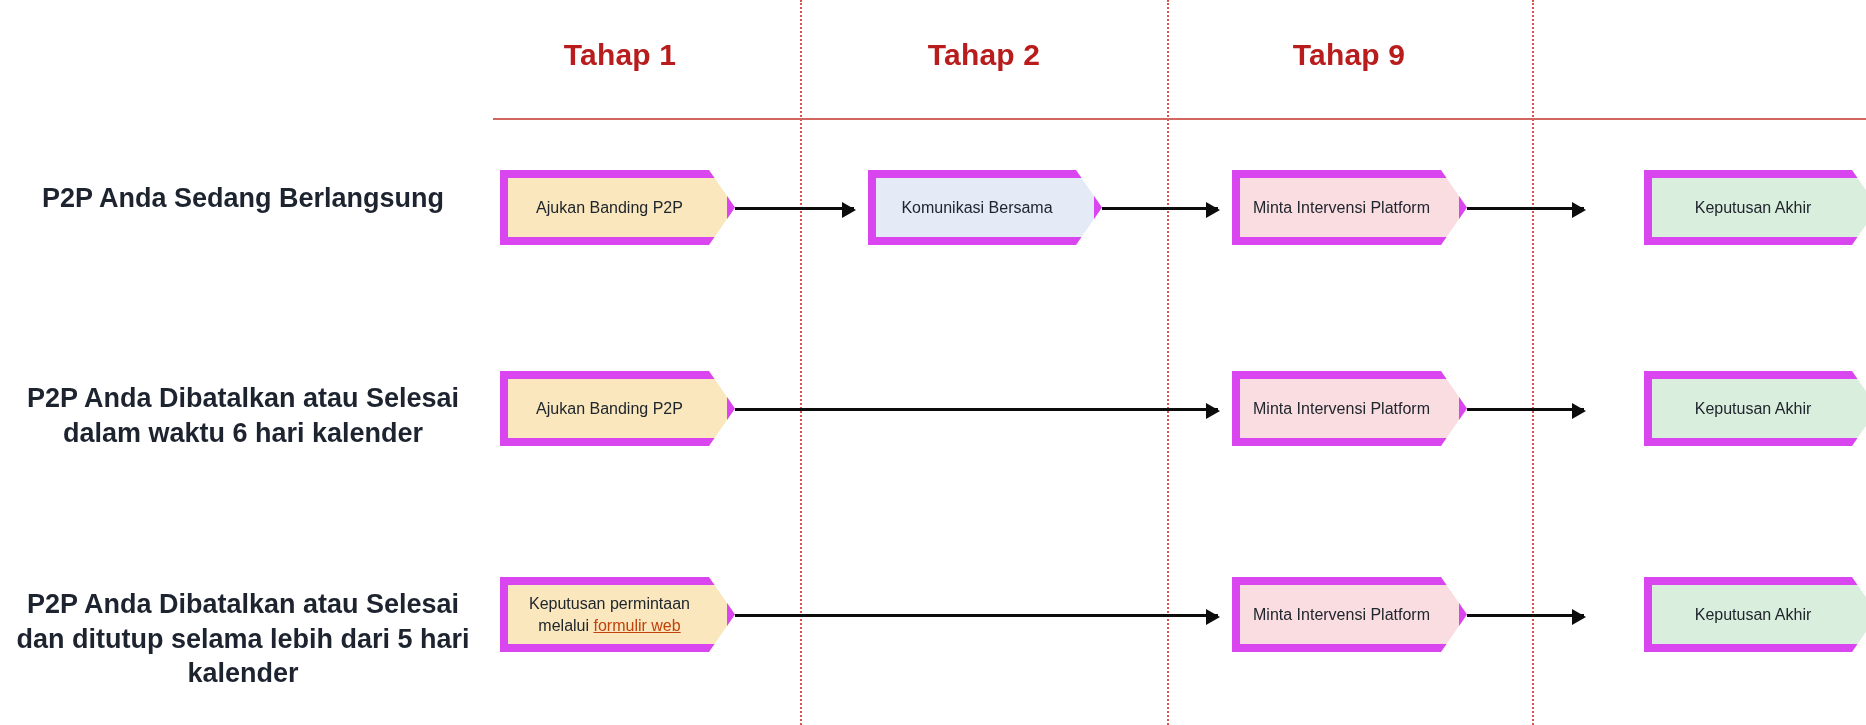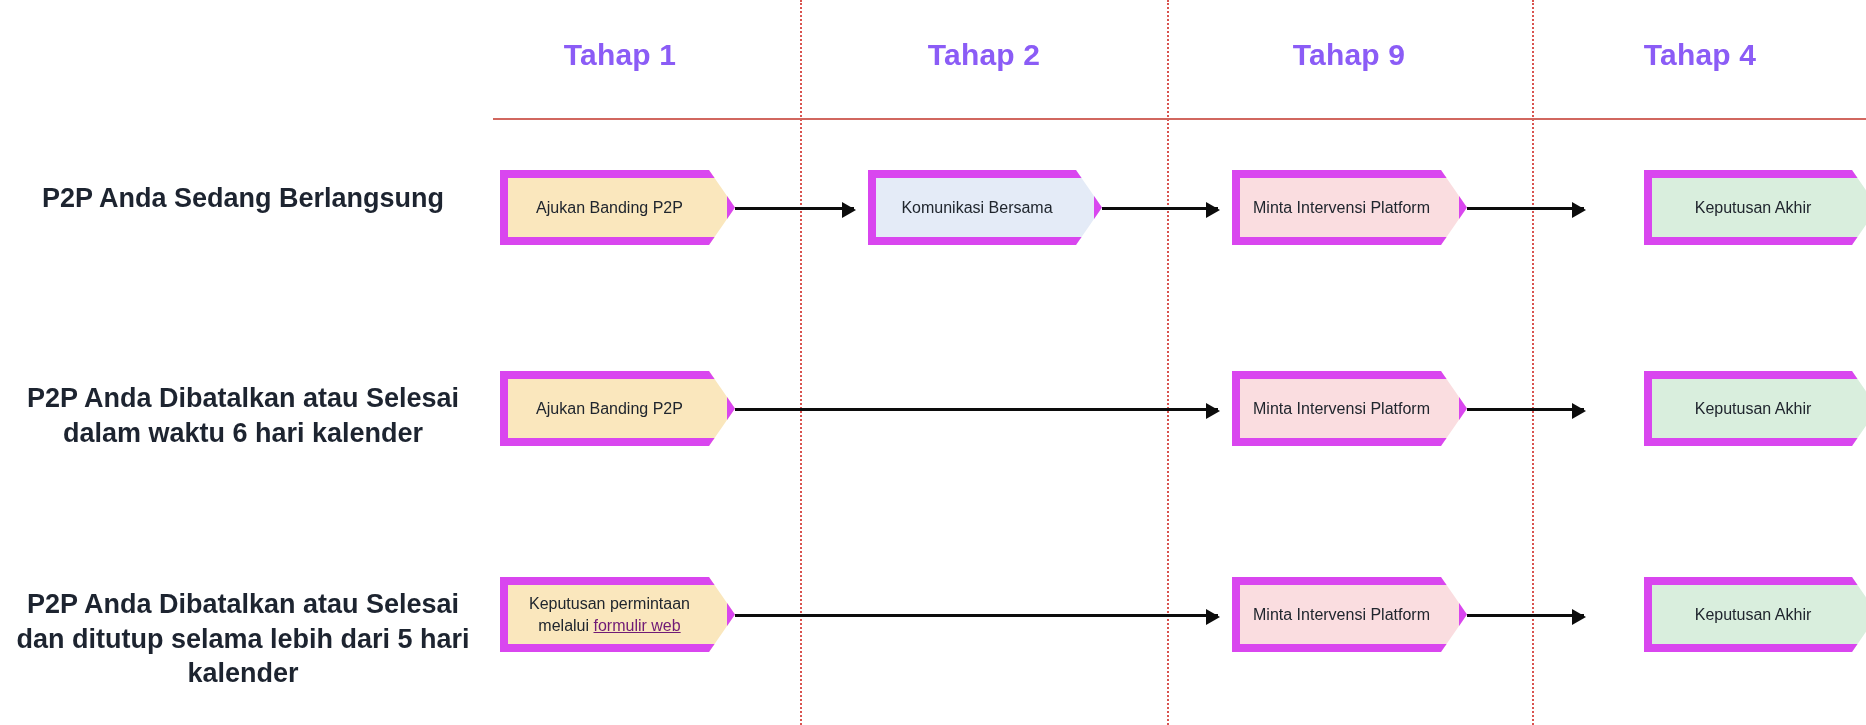--- a/index.html
+++ b/index.html
@@ -18,21 +18,21 @@
     overflow: hidden;
   }
 
   
   .phase-label {
     position: absolute;
     top: 38px;
     text-align: center;
     font-size: 30px;
     font-weight: bold;
-    color: #8b5cf6;
+    color: #b91c1c;
     letter-spacing: 0.2px;
     white-space: nowrap;
   }
   .phase-divider {
     position: absolute;
     top: 0;
     width: 0;
     height: 725px;
     border-left: 2px dotted #d9534f;
   }
@@ -72,21 +72,21 @@
     border: 8px solid #d946ef;
     clip-path: polygon(0 0, calc(100% - 26px) 0, 100% 50%, calc(100% - 26px) 100%, 0 100%);
   }
   .chev-text { pointer-events: none; }
   .chev.amber  { background: #fae7bd; }
   .chev.blue   { background: #e4ebf7; }
   .chev.pink   { background: #fadde0; }
   .chev.green  { background: #d9eedd; margin-left: 46px; }
 
   .weblink {
-    color: #701a75;
+    color: #c2410c;
   }
 
   
   .conn {
     position: absolute;
     height: 0;
     border-top: 3px solid #0c0c0c;
   }
   .conn .head {
     position: absolute;
@@ -104,21 +104,20 @@
 
 <div id="canvas">
 
   <div class="phase-divider" style="left:800px"></div>
   <div class="phase-divider" style="left:1167px"></div>
   <div class="phase-divider" style="left:1532px"></div>
 
   <div class="phase-label" style="left:470px;width:300px">Tahap 1</div>
   <div class="phase-label" style="left:834px;width:300px">Tahap 2</div>
   <div class="phase-label" style="left:1199px;width:300px">Tahap 9</div>
-  <div class="phase-label" style="left:1550px;width:300px">Tahap 4</div>
 
   <div class="header-rule"></div>
 
   <div class="row-label" style="top:181px">P2P Anda Sedang Berlangsung</div>
 
   <div class="chev amber" style="left:500px;top:170px;width:235px;height:75px">
     <span class="chev-text">Ajukan Banding P2P</span>
   </div>
   <div class="conn" style="left:735px;top:207px;width:119px">
       <span class="head"></span>

